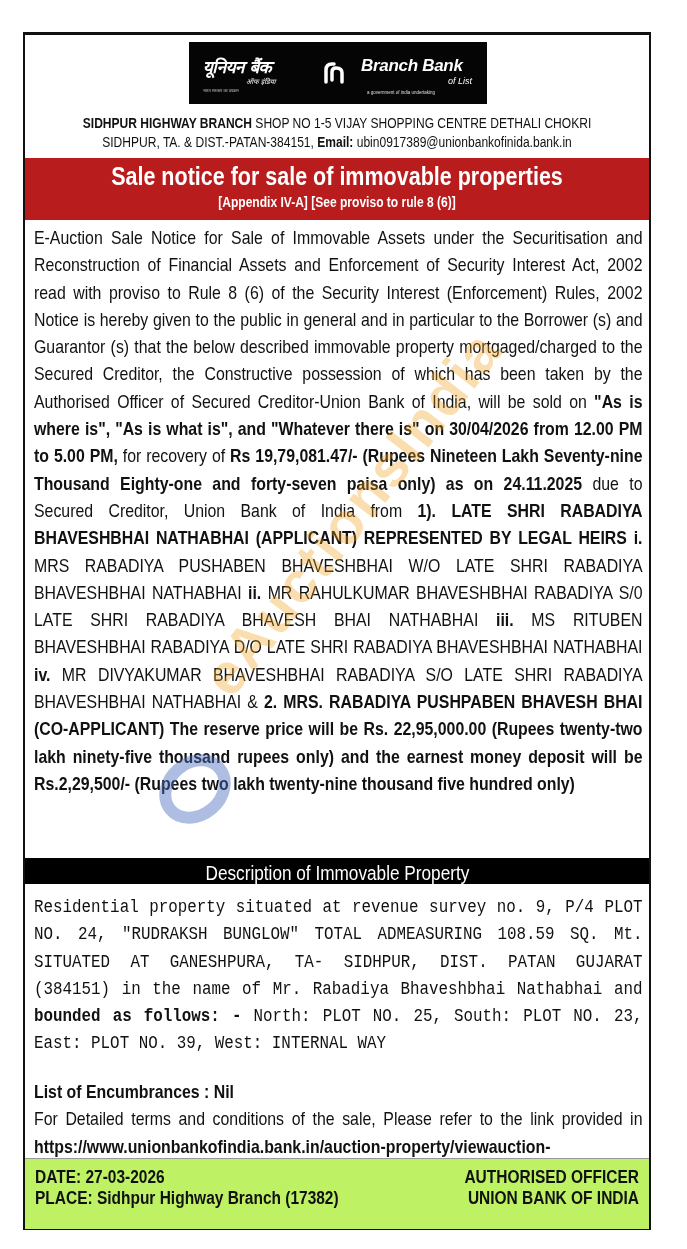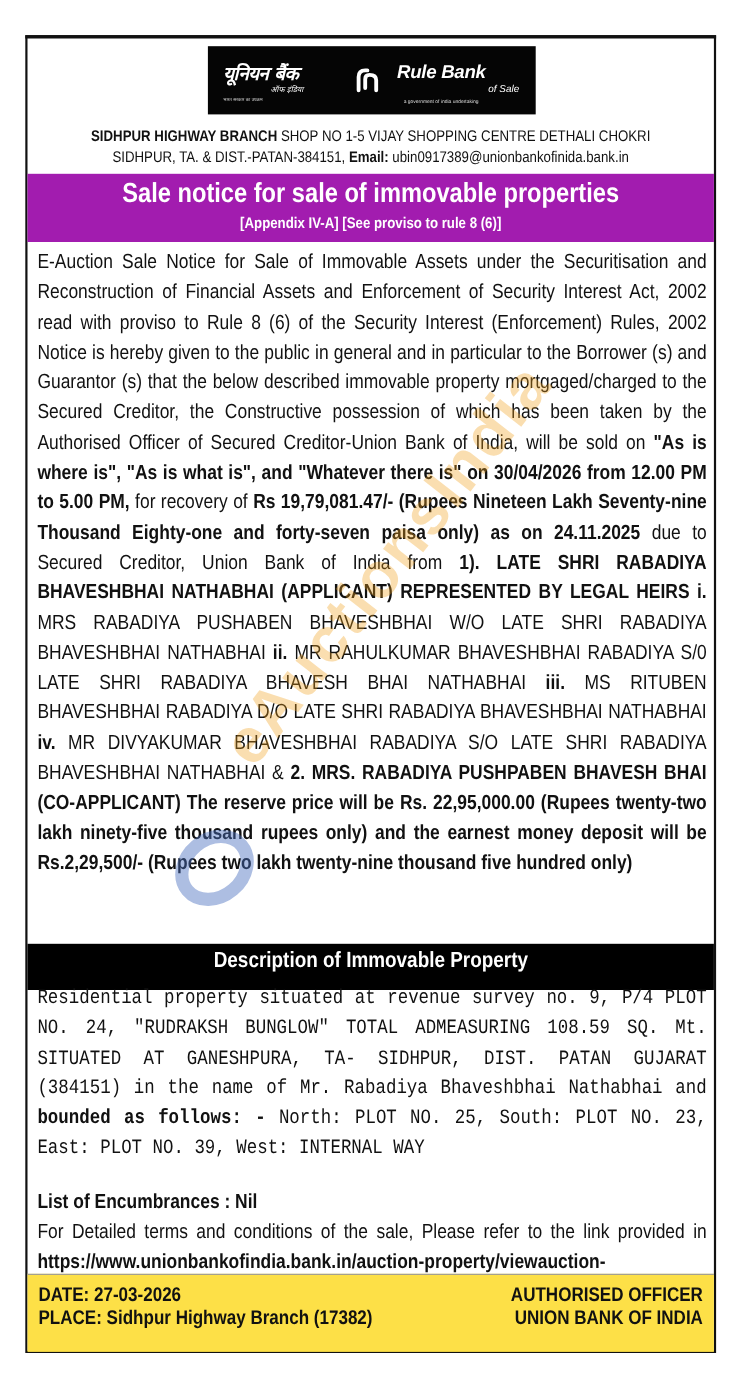--- a/index.html
+++ b/index.html
@@ -16,35 +16,35 @@
   .logo .hindi-sub { position: absolute; left: 57px; top: 35px; font-family: "DejaVu Sans", sans-serif; font-size: 7px; font-style: italic; }
   .logo .hindi-tag { position: absolute; left: 14px; top: 46px; font-family: "DejaVu Sans", sans-serif; font-size: 4px; opacity: 0.8; }
   .logo .mark { position: absolute; left: 132px; top: 18px; width: 26px; height: 26px; }
   .logo .eng { position: absolute; left: 172px; top: 14px; font-weight: bold; font-style: italic; font-size: 17px; letter-spacing: -0.3px; }
   .logo .eng-sub { position: absolute; right: 15px; top: 34px; font-size: 9px; font-style: italic; }
   .logo .eng-tag { position: absolute; left: 178px; top: 48px; font-size: 4.5px; opacity: 0.85; }
 
   .branch { position: absolute; left: 0; right: 0; top: 80px; text-align: center; font-family: "Liberation Sans", sans-serif; font-size: 14px; line-height: 19px; transform: scaleX(0.86); transform-origin: center; white-space: nowrap; }
   .branch b { font-weight: bold; }
 
-  .titlebar { position: absolute; left: 0; right: 0; top: 124px; height: 62px; background: #a21caf; color: #fff; text-align: center; }
+  .titlebar { position: absolute; left: 0; right: 0; top: 124px; height: 62px; background: #b91c1c; color: #fff; text-align: center; }
   .titlebar .t1 { position: absolute; left: 0; right: 0; top: 4px; font-size: 25px; font-weight: bold; transform: scaleX(0.86); white-space: nowrap; }
   .titlebar .t2 { position: absolute; left: 0; right: 0; top: 36px; font-size: 14px; font-weight: bold; transform: scaleX(0.86); white-space: nowrap; }
 
   .para { position: absolute; left: 9px; width: 608px; font-size: 18.5px; line-height: 27.3px; text-align: justify; }
   .para .inner { display: block; width: 710px; transform: scaleX(0.857); transform-origin: left top; text-align: justify; text-align-last: left; }
   .para b { font-weight: bold; }
   .p-main { top: 190px; }
   .p-prop { top: 860px; font-family: Liberation Mono, monospace; }
   .p-terms { top: 1044px; }
 
-  .descbar { position: absolute; left: 0; right: 0; top: 824px; height: 42px; background: #000; color: #fff; text-align: center; font-weight: bold; font-size: 20px; line-height: 30px; }
+  .descbar { position: absolute; left: 0; right: 0; top: 824px; height: 26px; background: #000; color: #fff; text-align: center; font-weight: normal; font-size: 20px; line-height: 30px; }
   .descbar span { display: inline-block; transform: scaleX(0.86); white-space: nowrap; }
 
-  .footer { position: absolute; left: 0; right: 0; top: 1124px; height: 70px; background: #fde047; border-top: 1px solid #999; }
+  .footer { position: absolute; left: 0; right: 0; top: 1124px; height: 70px; background: #bef264; border-top: 1px solid #999; }
   .footer .l, .footer .r { position: absolute; top: 8px; font-weight: bold; font-size: 18px; line-height: 21px; white-space: nowrap; }
   .footer .l { left: 10px; transform: scaleX(0.86); transform-origin: left top; }
   .footer .r { right: 10px; transform: scaleX(0.86); transform-origin: right top; text-align: right; }
 
   .watermark { position: absolute; left: 150px; top: 420px; width: 420px; height: 420px; pointer-events: none; }
   .watermark .wm-text { position: absolute; left: 40px; top: 200px; font-size: 58px; font-weight: bold; color: rgba(240,160,30,0.35); transform: rotate(-52deg); transform-origin: left center; white-space: nowrap; letter-spacing: 2px; }
   .watermark .wm-logo { position: absolute; left: -20px; top: 290px; width: 90px; height: 80px; }
 </style>
 </head>
 <body>
@@ -52,22 +52,22 @@
 <div class="notice">
 
   <div class="logo">
     <span class="hindi">यूनियन बैंक</span>
     <span class="hindi-sub">ऑफ इंडिया</span>
     <span class="hindi-tag">भारत सरकार का उपक्रम</span>
     <svg class="mark" viewBox="0 0 26 26">
       <path d="M5 22 L5 10 Q5 4 11 4 L13 4" stroke="#fff" stroke-width="3.5" fill="none" stroke-linecap="round"></path>
       <path d="M11 20 L11 12 Q11 8 15 8 Q21 8 21 13 L21 22" stroke="#fff" stroke-width="3.5" fill="none" stroke-linecap="round"></path>
     </svg>
-    <span class="eng">Rule Bank</span>
-    <span class="eng-sub">of Sale</span>
+    <span class="eng">Branch Bank</span>
+    <span class="eng-sub">of List</span>
     <span class="eng-tag">a government of india undertaking</span>
   </div>
 
   <div class="branch">
     <div><b>SIDHPUR HIGHWAY BRANCH</b><span> SHOP NO 1-5 VIJAY SHOPPING CENTRE DETHALI CHOKRI</span></div>
     <div><span>SIDHPUR, TA. &amp; DIST.-PATAN-384151, </span><b>Email:</b><span> ubin0917389@unionbankofinida.bank.in</span></div>
   </div>
 
   <div class="titlebar">
     <div class="t1">Sale notice for sale of immovable properties</div>

